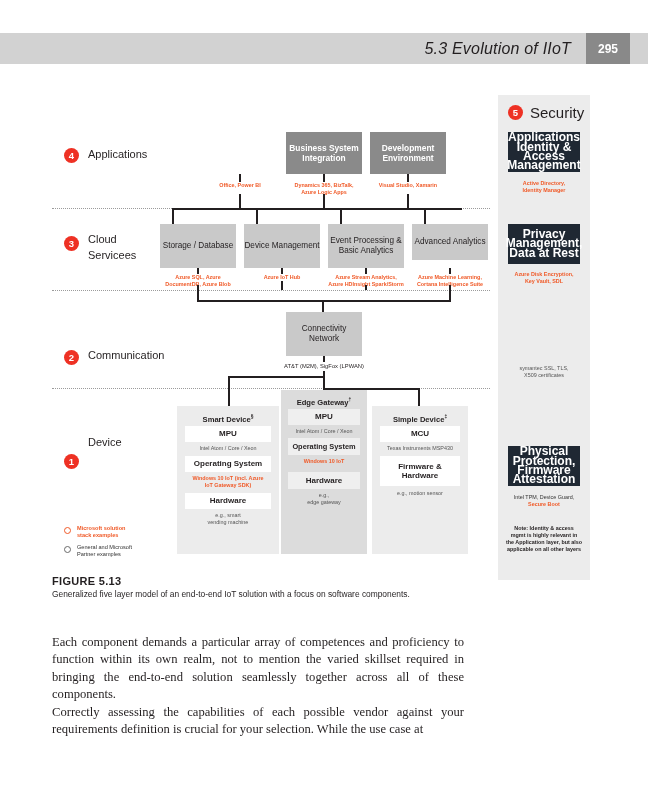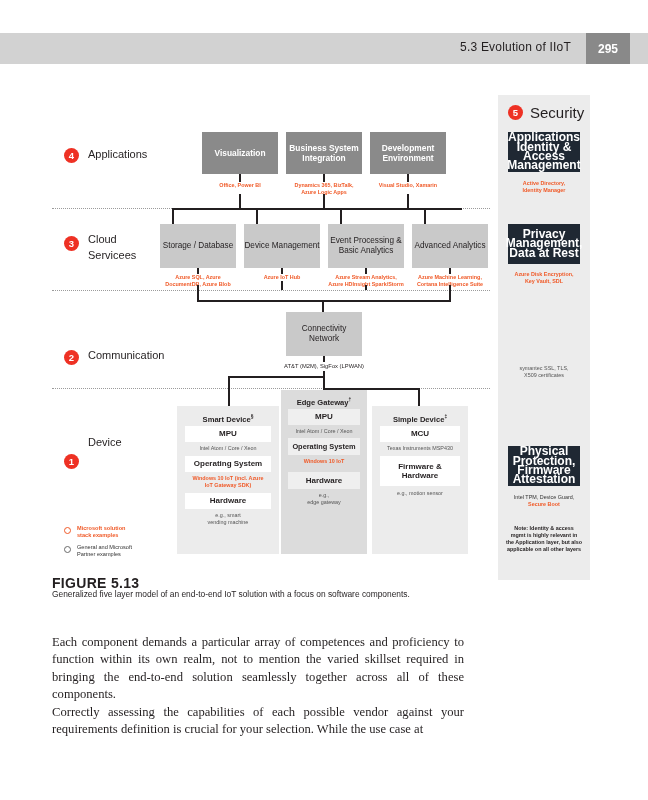--- a/index.html
+++ b/index.html
@@ -11,21 +11,21 @@
     position:relative;
     overflow:hidden;
   }
   
   #runhead{
     position:absolute;left:0;top:33px;width:648px;height:31px;
     background:#d2d2d2;
   }
   #runhead-title{
     position:absolute;right:77px;top:40px;
-    font-size:12px;letter-spacing:.2px;color:#231f20;
+    font-size:16px;letter-spacing:.2px;color:#231f20;font-style:italic;
   }
   #runhead-pagebox{
     position:absolute;right:18px;top:33px;width:44px;height:31px;
     background:#898989;
   }
   #runhead-pagenum{
     position:absolute;right:18px;top:33px;width:44px;height:31px;
     display:flex;align-items:center;justify-content:center;
     color:#ffffff;font-weight:bold;font-size:12px;
   }
@@ -93,21 +93,21 @@
   
   .leg-ring{
     position:absolute;width:7px;height:7px;border-radius:50%;
     border:1.3px solid #f05a28;box-sizing:border-box;
   }
   .leg-ring.gray{border-color:#6a6a6a;}
   .leg-txt{position:absolute;font-size:5.6px;line-height:7.4px;}
   .leg-txt.or{color:#f05a28;font-weight:bold;}
   .leg-txt.gy{color:#333;}
   
-  #cap-title{position:absolute;left:52px;top:575px;font-size:14px;font-weight:bold;letter-spacing:.3px;}
+  #cap-title{position:absolute;left:52px;top:575px;font-size:11px;font-weight:bold;letter-spacing:.3px;}
   #cap-text{position:absolute;left:52px;top:589px;width:420px;font-size:8.4px;line-height:11px;}
   .para{
     position:absolute;left:52px;width:412px;
     font-family:"Liberation Serif", serif;
     font-size:12.6px;line-height:17.4px;text-align:justify;
   }
   sup{font-size:.65em;vertical-align:super;}
 </style>
 </head>
 <body>
@@ -122,21 +122,20 @@
   <div class="dotted" style="left:52px;top:118px;width:438px;"></div>
   <div class="dotted" style="left:52px;top:200px;width:438px;"></div>
   <div class="dotted" style="left:52px;top:298px;width:438px;"></div>
   <div class="dotted" style="left:500px;top:118px;width:88px;"></div>
   <div class="dotted" style="left:500px;top:200px;width:88px;"></div>
   <div class="dotted" style="left:500px;top:298px;width:88px;"></div>
 
   <div class="layer-badge" style="left:64px;top:58px;">4</div>
   <div class="layer-label" style="left:88px;top:58px;">Applications</div>
 
-  <div class="gbox" style="left:202px;top:42px;width:76px;height:42px;">Visualization</div>
   <div class="gbox" style="left:286px;top:42px;width:76px;height:42px;">Business System Integration</div>
   <div class="gbox" style="left:370px;top:42px;width:76px;height:42px;">Development Environment</div>
 
   <div class="ms-note" style="left:194px;top:92px;width:92px;">Office, Power BI</div>
   <div class="ms-note" style="left:278px;top:92px;width:92px;">Dynamics 365, BizTalk,</div>
   <div class="ms-note" style="left:278px;top:99px;width:92px;">Azure Logic Apps</div>
   <div class="ms-note" style="left:362px;top:92px;width:92px;">Visual Studio, Xamarin</div>
 
   <div class="conn" style="left:239px;top:84px;width:1.6px;height:8px;"></div>
   <div class="conn" style="left:323px;top:84px;width:1.6px;height:8px;"></div>
@@ -151,21 +150,21 @@
   <div class="conn" style="left:340px;top:118px;width:2.2px;height:16px;"></div>
   <div class="conn" style="left:424px;top:118px;width:2.2px;height:16px;"></div>
 
   <div class="layer-badge" style="left:64px;top:146px;">3</div>
   <div class="layer-label" style="left:88px;top:143px;">Cloud</div>
   <div class="layer-label" style="left:88px;top:159px;">Servicees</div>
 
   <div class="gbox2" style="left:160px;top:134px;width:76px;height:44px;">Storage / Database</div>
   <div class="gbox2" style="left:244px;top:134px;width:76px;height:44px;">Device Management</div>
   <div class="gbox2" style="left:328px;top:134px;width:76px;height:44px;">Event Processing &amp; Basic Analytics</div>
-  <div class="gbox2" style="left:412px;top:134px;width:76px;height:44px;">Advanced Analytics</div>
+  <div class="gbox2" style="left:412px;top:134px;width:76px;height:36px;">Advanced Analytics</div>
 
   <div class="ms-note" style="left:152px;top:184px;width:92px;">Azure SQL, Azure</div>
   <div class="ms-note" style="left:152px;top:191px;width:92px;">DocumentDB, Azure Blob</div>
   <div class="ms-note" style="left:236px;top:184px;width:92px;">Azure IoT Hub</div>
   <div class="ms-note" style="left:320px;top:184px;width:92px;">Azure Stream Analytics,</div>
   <div class="ms-note" style="left:320px;top:191px;width:92px;">Azure HDInsight Spark/Storm</div>
   <div class="ms-note" style="left:404px;top:184px;width:92px;">Azure Machine Learning,</div>
   <div class="ms-note" style="left:404px;top:191px;width:92px;">Cortana Intelligence Suite</div>
 
   <div class="conn" style="left:197px;top:178px;width:1.6px;height:6px;"></div>

